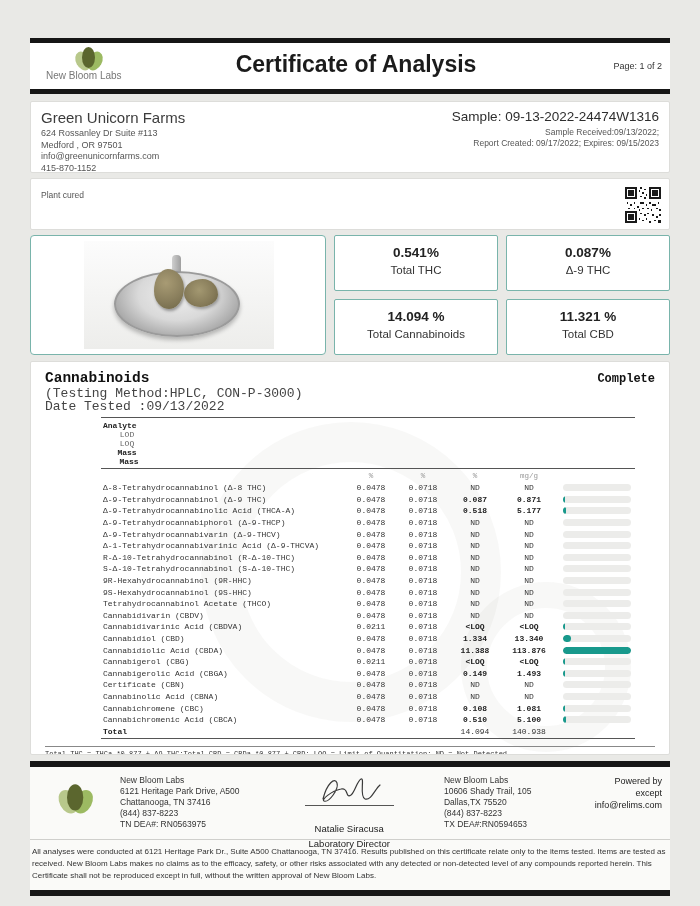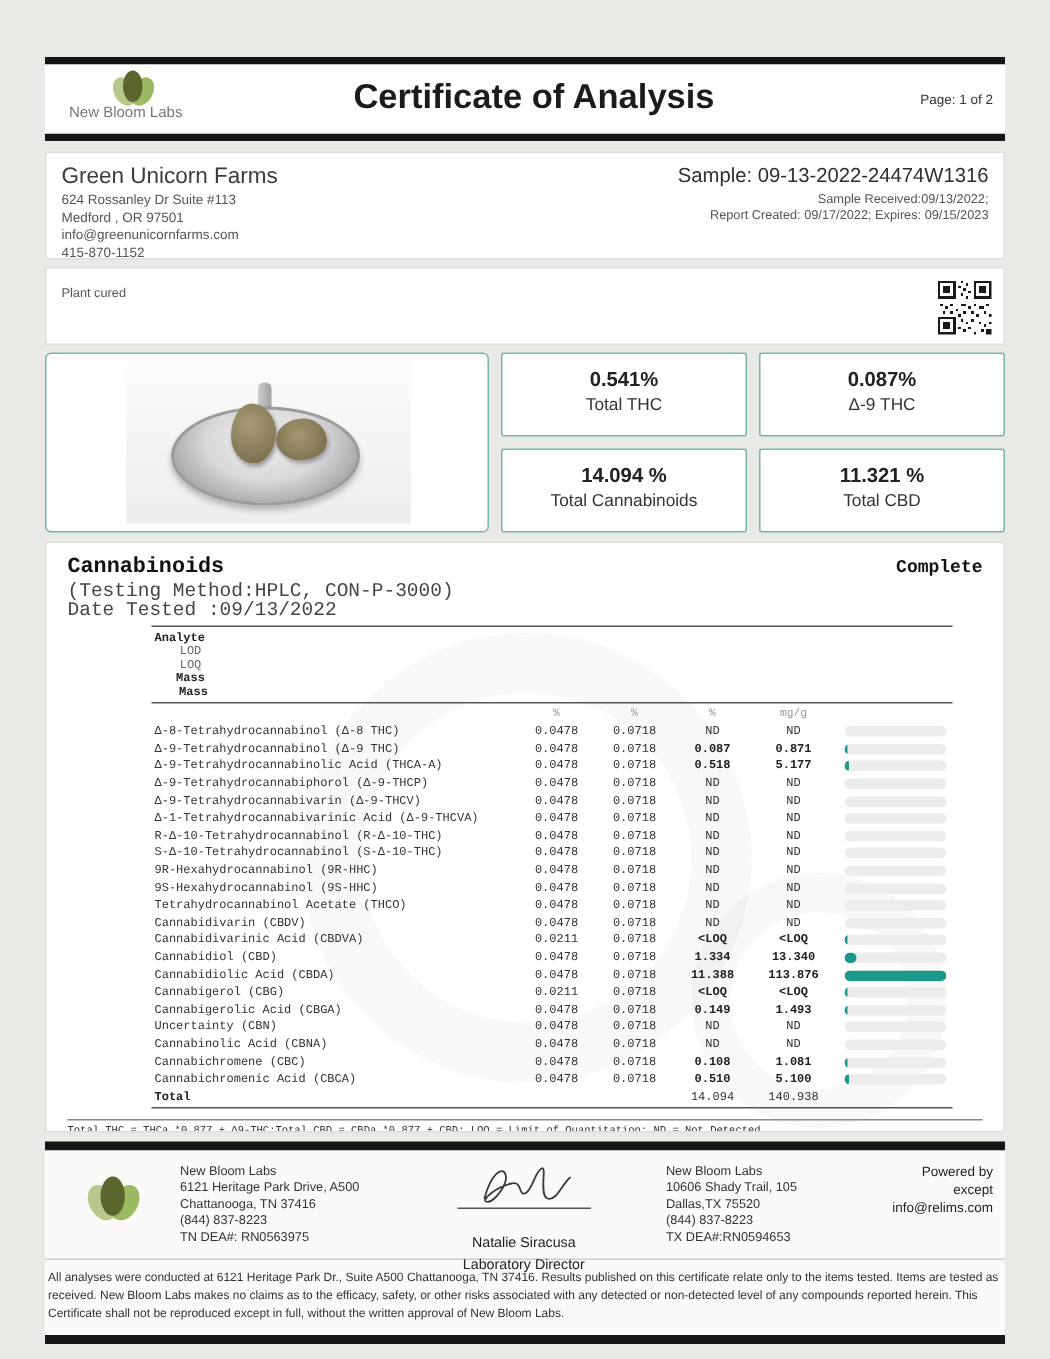--- a/index.html
+++ b/index.html
@@ -445,21 +445,21 @@
                 <span class="c-num2">0.0718</span>
                 <span class="c-mass b">0.149</span>
                 <span class="c-mgg b">1.493</span>
                 <span class="c-bar">
                   <span class="bar-bg">
                     <span class="bar-fill" style="width: 2.5%;"></span>
                   </span>
                 </span>
               </div>
               <div class="trow">
-                <span class="c-an">Uncertainty (CBN)</span>
+                <span class="c-an">Certificate (CBN)</span>
                 <span class="c-num">0.0478</span>
                 <span class="c-num2">0.0718</span>
                 <span class="c-mass">ND</span>
                 <span class="c-mgg">ND</span>
                 <span class="c-bar">
                   <span class="bar-bg">
                     <span class="bar-fill" style="width: 0%;"></span>
                   </span>
                 </span>
               </div>

